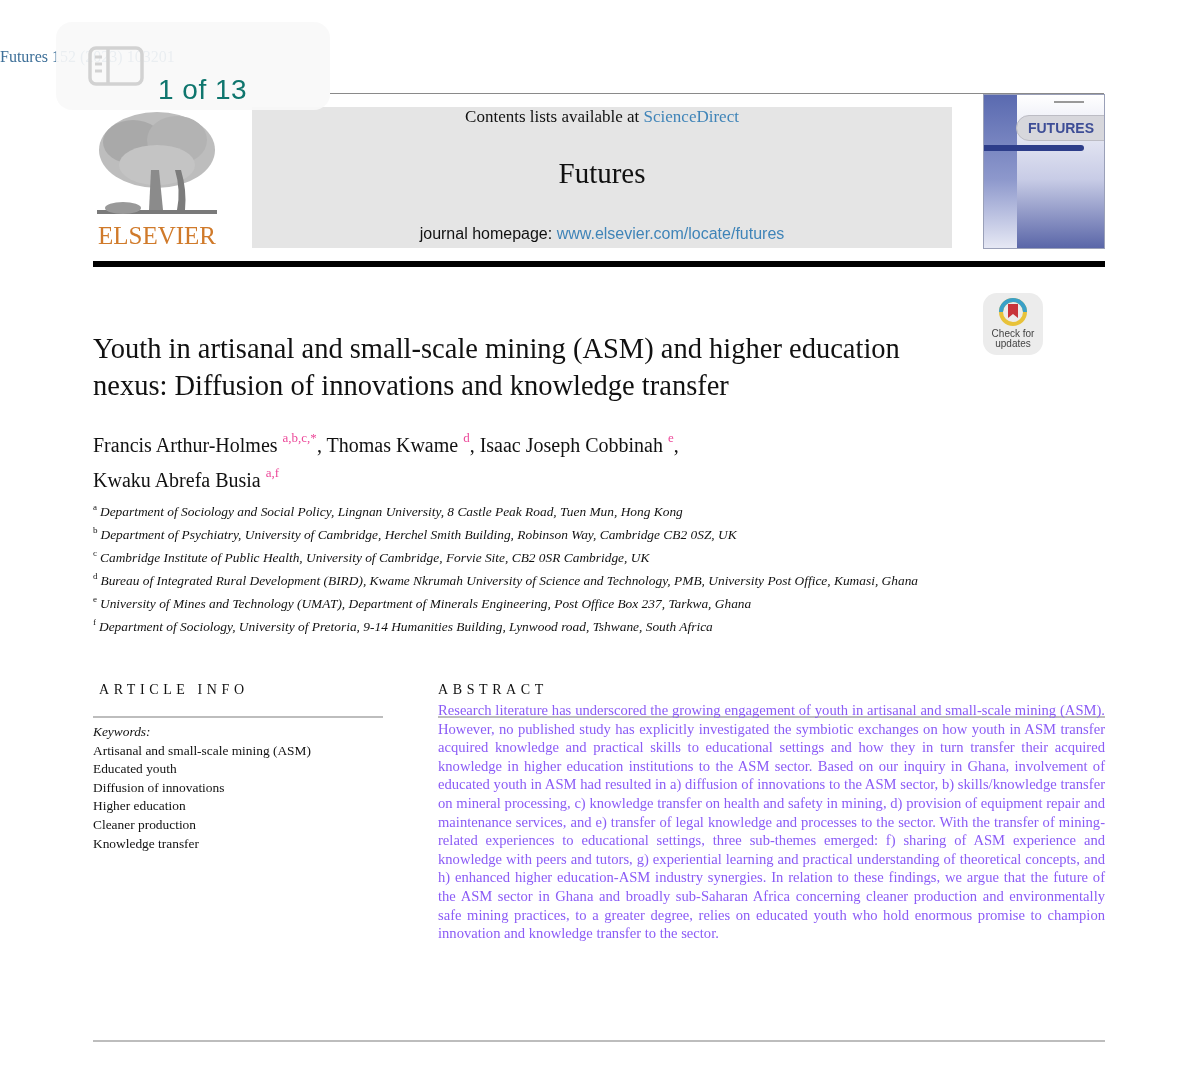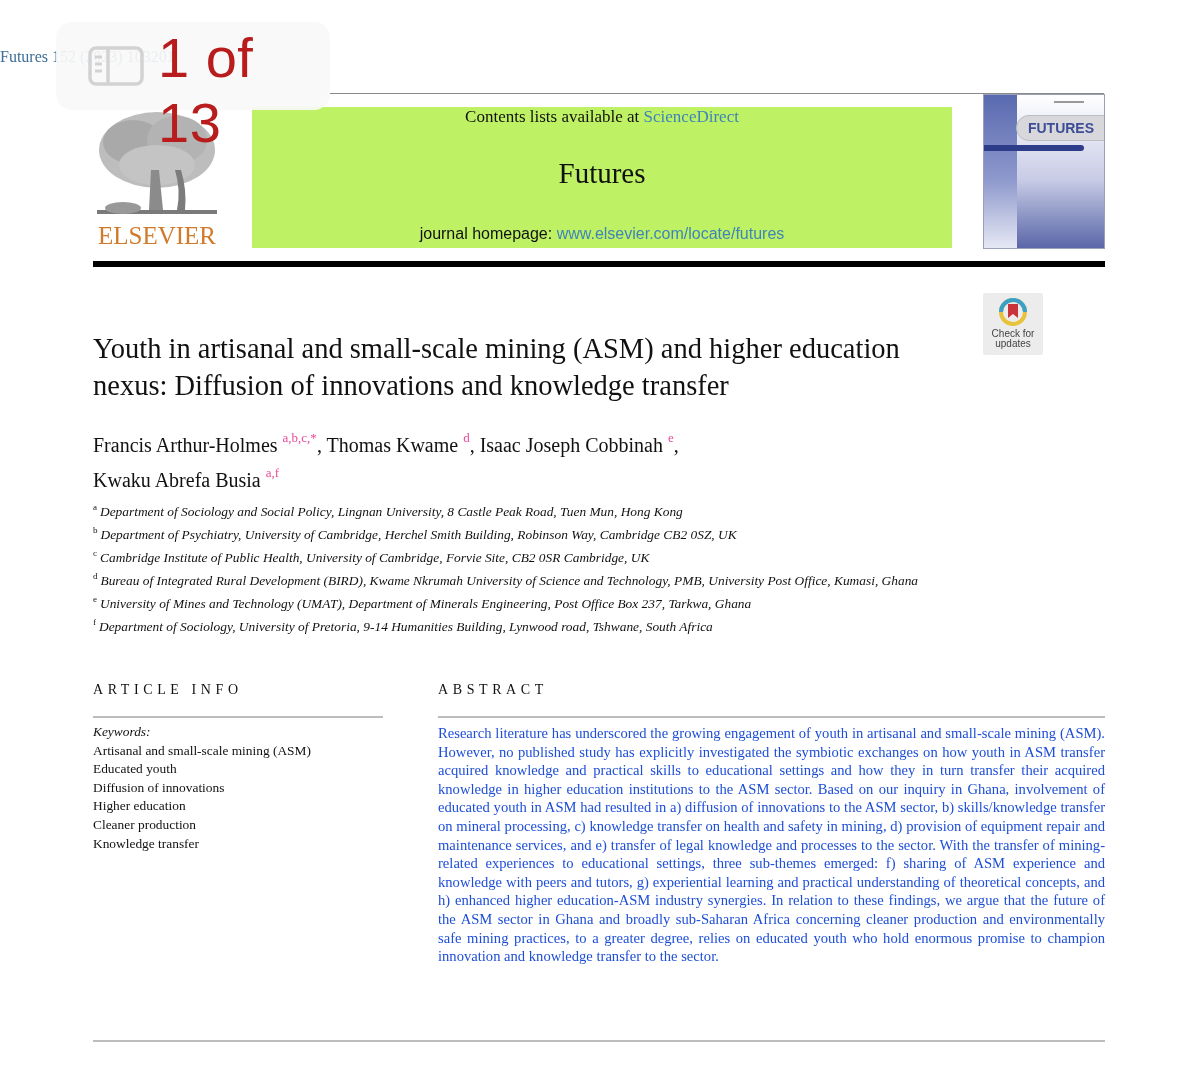--- a/index.html
+++ b/index.html
@@ -8,38 +8,38 @@
 
     .page-indicator {
       position: absolute; left: 56px; top: 22px; width: 274px; height: 88px;
       background: rgba(248,248,248,0.92); border-radius: 16px;
       display: flex; align-items: center; padding-left: 32px; gap: 14px;
       z-index: 5;
     }
     .sidebar-icon { width: 56px; height: 40px; position: relative; }
     .page-text {
       font-family: "Liberation Sans", "DejaVu Sans", sans-serif;
-      font-size: 56px; color: #b91c1c; letter-spacing: 0.5px; margin-top: 48px;
+      font-size: 28px; color: #0f766e; letter-spacing: 0.5px; margin-top: 48px;
     }
 
     .citation {
       position: absolute; left: 0; width: 1200px; top: 48px;
       text-align: left; font-size: 16px; color: #3d6f98;
     }
     .top-rule { position: absolute; left: 330px; top: 93px; width: 774px; height: 1px; background: #8a8a8a; }
 
     .logo { position: absolute; left: 93px; top: 110px; width: 128px; height: 140px; }
     .logo-word {
       position: absolute; left: 93px; top: 222px; width: 128px;
       font-size: 25px; color: #d07a2a; text-align: center; letter-spacing: 0px;
     }
 
     .masthead {
       position: absolute; left: 252px; top: 107px; width: 700px; height: 141px;
-      background: #bef264;
+      background: #e5e5e5;
     }
     .contents-line { position: absolute; left: 0; width: 100%; top: 0px; text-align: center; font-size: 17px; color: #111; }
     .contents-line .link { color: #3f84b8; }
     .journal-name { position: absolute; left: 0; width: 100%; top: 50px; text-align: center; font-size: 29px; color: #111; }
     .homepage-line {
       position: absolute; left: 0; width: 100%; top: 118px; text-align: center;
       font-family: "Liberation Sans", "DejaVu Sans", sans-serif; font-size: 16px; color: #111;
     }
     .homepage-line .link { color: #3f84b8; }
 
@@ -51,51 +51,51 @@
       font-family: "Liberation Sans", "DejaVu Sans", sans-serif; font-weight: bold; font-size: 14px; color: #3d4d96;
       display: flex; align-items: center; justify-content: center;
     }
     .cover-band { position: absolute; left: 0; top: 50px; width: 100px; height: 6px; background: #2d3d8a; border-radius: 0 3px 3px 0; }
     .cover-issn { position: absolute; left: 70px; top: 6px; width: 30px; height: 2px; background: #999; }
 
     .thick-rule { position: absolute; left: 93px; top: 261px; width: 1012px; height: 6px; background: #000; }
 
     .crossmark {
       position: absolute; left: 983px; top: 293px; width: 60px; height: 62px;
-      background: #ececec; border-radius: 2px;
+      background: #ececec; border-radius: 14px;
       display: flex; flex-direction: column; align-items: center; padding-top: 4px;
     }
     .crossmark-label { font-family: "Liberation Sans", "DejaVu Sans", sans-serif; font-size: 10px; line-height: 10px; color: #444; text-align: center; margin-top: 2px; }
 
     .title {
       position: absolute; left: 93px; top: 330px; width: 880px;
       font-size: 28.5px; line-height: 37px; color: #111;
     }
     .authors {
       position: absolute; left: 93px; top: 425px; width: 880px;
       font-size: 20px; line-height: 29px; color: #111;
     }
     .authors sup { color: #ec4899; font-size: 13px; position: relative; top: -2px; }
 
     .affiliations { position: absolute; left: 93px; top: 499px; width: 860px; font-style: italic; font-size: 13.4px; line-height: 18.5px; color: #111; }
     .affiliations sup { font-style: normal; font-size: 9px; margin-right: 3px; position: relative; top: -1px; }
 
     .section-head { position: absolute; top: 682px; font-size: 14px; letter-spacing: 4.6px; color: #111; }
-    .info-head { left: 93px; }
+    .info-head { left: 99px; }
     .abstract-head { left: 438px; }
     .rule-info { position: absolute; left: 93px; top: 716px; width: 290px; height: 2px; background: #bdbdbd; }
     .rule-abs { position: absolute; left: 438px; top: 716px; width: 667px; height: 2px; background: #bdbdbd; }
     .rule-bottom { position: absolute; left: 93px; top: 1040px; width: 1012px; height: 2px; background: #bdbdbd; }
 
     .keywords { position: absolute; left: 93px; top: 723px; width: 300px; font-size: 13.4px; line-height: 18.6px; color: #111; }
     .keywords .kw-label { font-style: italic; }
 
     .abstract {
-      position: absolute; left: 438px; top: 724px; width: 667px;
-      font-size: 14.6px; line-height: 18.6px; color: #1d4ed8; text-align: justify;
+      position: absolute; left: 438px; top: 701px; width: 667px;
+      font-size: 14.6px; line-height: 18.6px; color: #8b5cf6; text-align: justify;
     }
   </style>
 </head>
 <body>
 
 <div class="page-indicator">
   <span class="sidebar-icon">
     <svg width="56" height="40" viewBox="0 0 56 40">
       <rect x="2" y="2" width="52" height="36" rx="6" ry="6" fill="none" stroke="#d2d2d2" stroke-width="3.5"></rect>
       <line x1="20" y1="2" x2="20" y2="38" stroke="#d2d2d2" stroke-width="3.5"></line>

